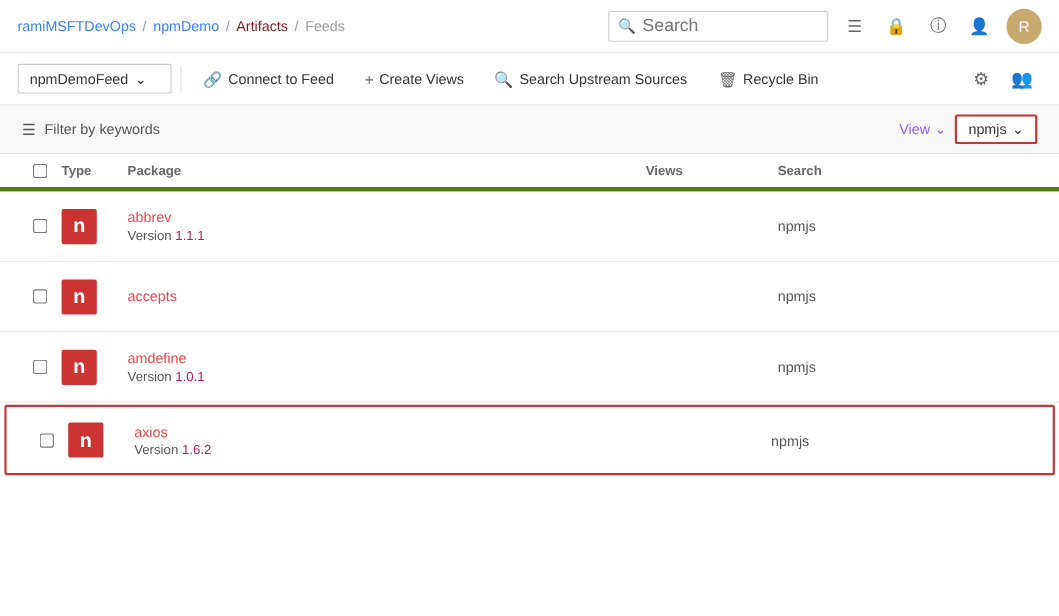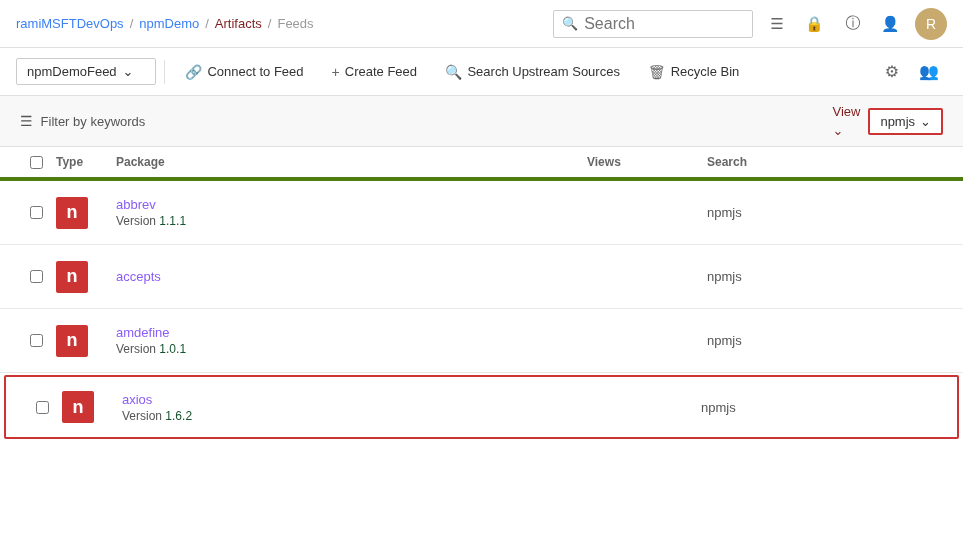--- a/index.html
+++ b/index.html
@@ -137,22 +137,21 @@
       display: flex;
       align-items: center;
       gap: 8px;
     }
     .view-btn {
       display: flex;
       align-items: flex-start;
       gap: 4px;
       cursor: pointer;
       font-size: 13px;
-      color: #7f1d1d;
-      flex-direction: column;
+      color: #8b5cf6;
     }
     .npmjs-btn {
       display: flex;
       align-items: center;
       gap: 5px;
       padding: 4px 10px;
       border: 2px solid #cc3333;
       border-radius: 2px;
       cursor: pointer;
       font-size: 13px;
@@ -191,27 +190,27 @@
       background: #cc3333;
       display: flex;
       align-items: center;
       justify-content: center;
       color: #fff;
       font-size: 18px;
       font-weight: bold;
       border-radius: 2px;
     }
     .pkg-name {
-      color: #8b5cf6;
+      color: #ef4444;
       text-decoration: none;
       font-size: 13px;
       display: block;
     }
     .pkg-version { font-size: 12px; color: #555; margin-top: 2px; }
-    .pkg-version span { color: #14532d; }
+    .pkg-version span { color: #be185d; }
     .source-text { color: #555; font-size: 13px; }
     .check-col { display: flex; align-items: center; justify-content: center; }
   </style>
 </head>
 <body>
 
 <nav class="top-nav">
   <div class="breadcrumb">
     <a href="#">ramiMSFTDevOps</a>
     <span>/</span>
@@ -239,21 +238,21 @@
     <span>npmDemoFeed</span>
     <span>⌄</span>
   </div>
   <div class="toolbar-sep"></div>
   <button class="toolbar-btn">
     <span class="btn-icon">🔗</span>
     <span>Connect to Feed</span>
   </button>
   <button class="toolbar-btn">
     <span class="btn-icon">+</span>
-    <span>Create Feed</span>
+    <span>Create Views</span>
   </button>
   <button class="toolbar-btn">
     <span class="btn-icon">🔍</span>
     <span>Search Upstream Sources</span>
   </button>
   <button class="toolbar-btn">
     <span class="btn-icon">🗑</span>
     <span>Recycle Bin</span>
   </button>
   <div class="toolbar-right">

